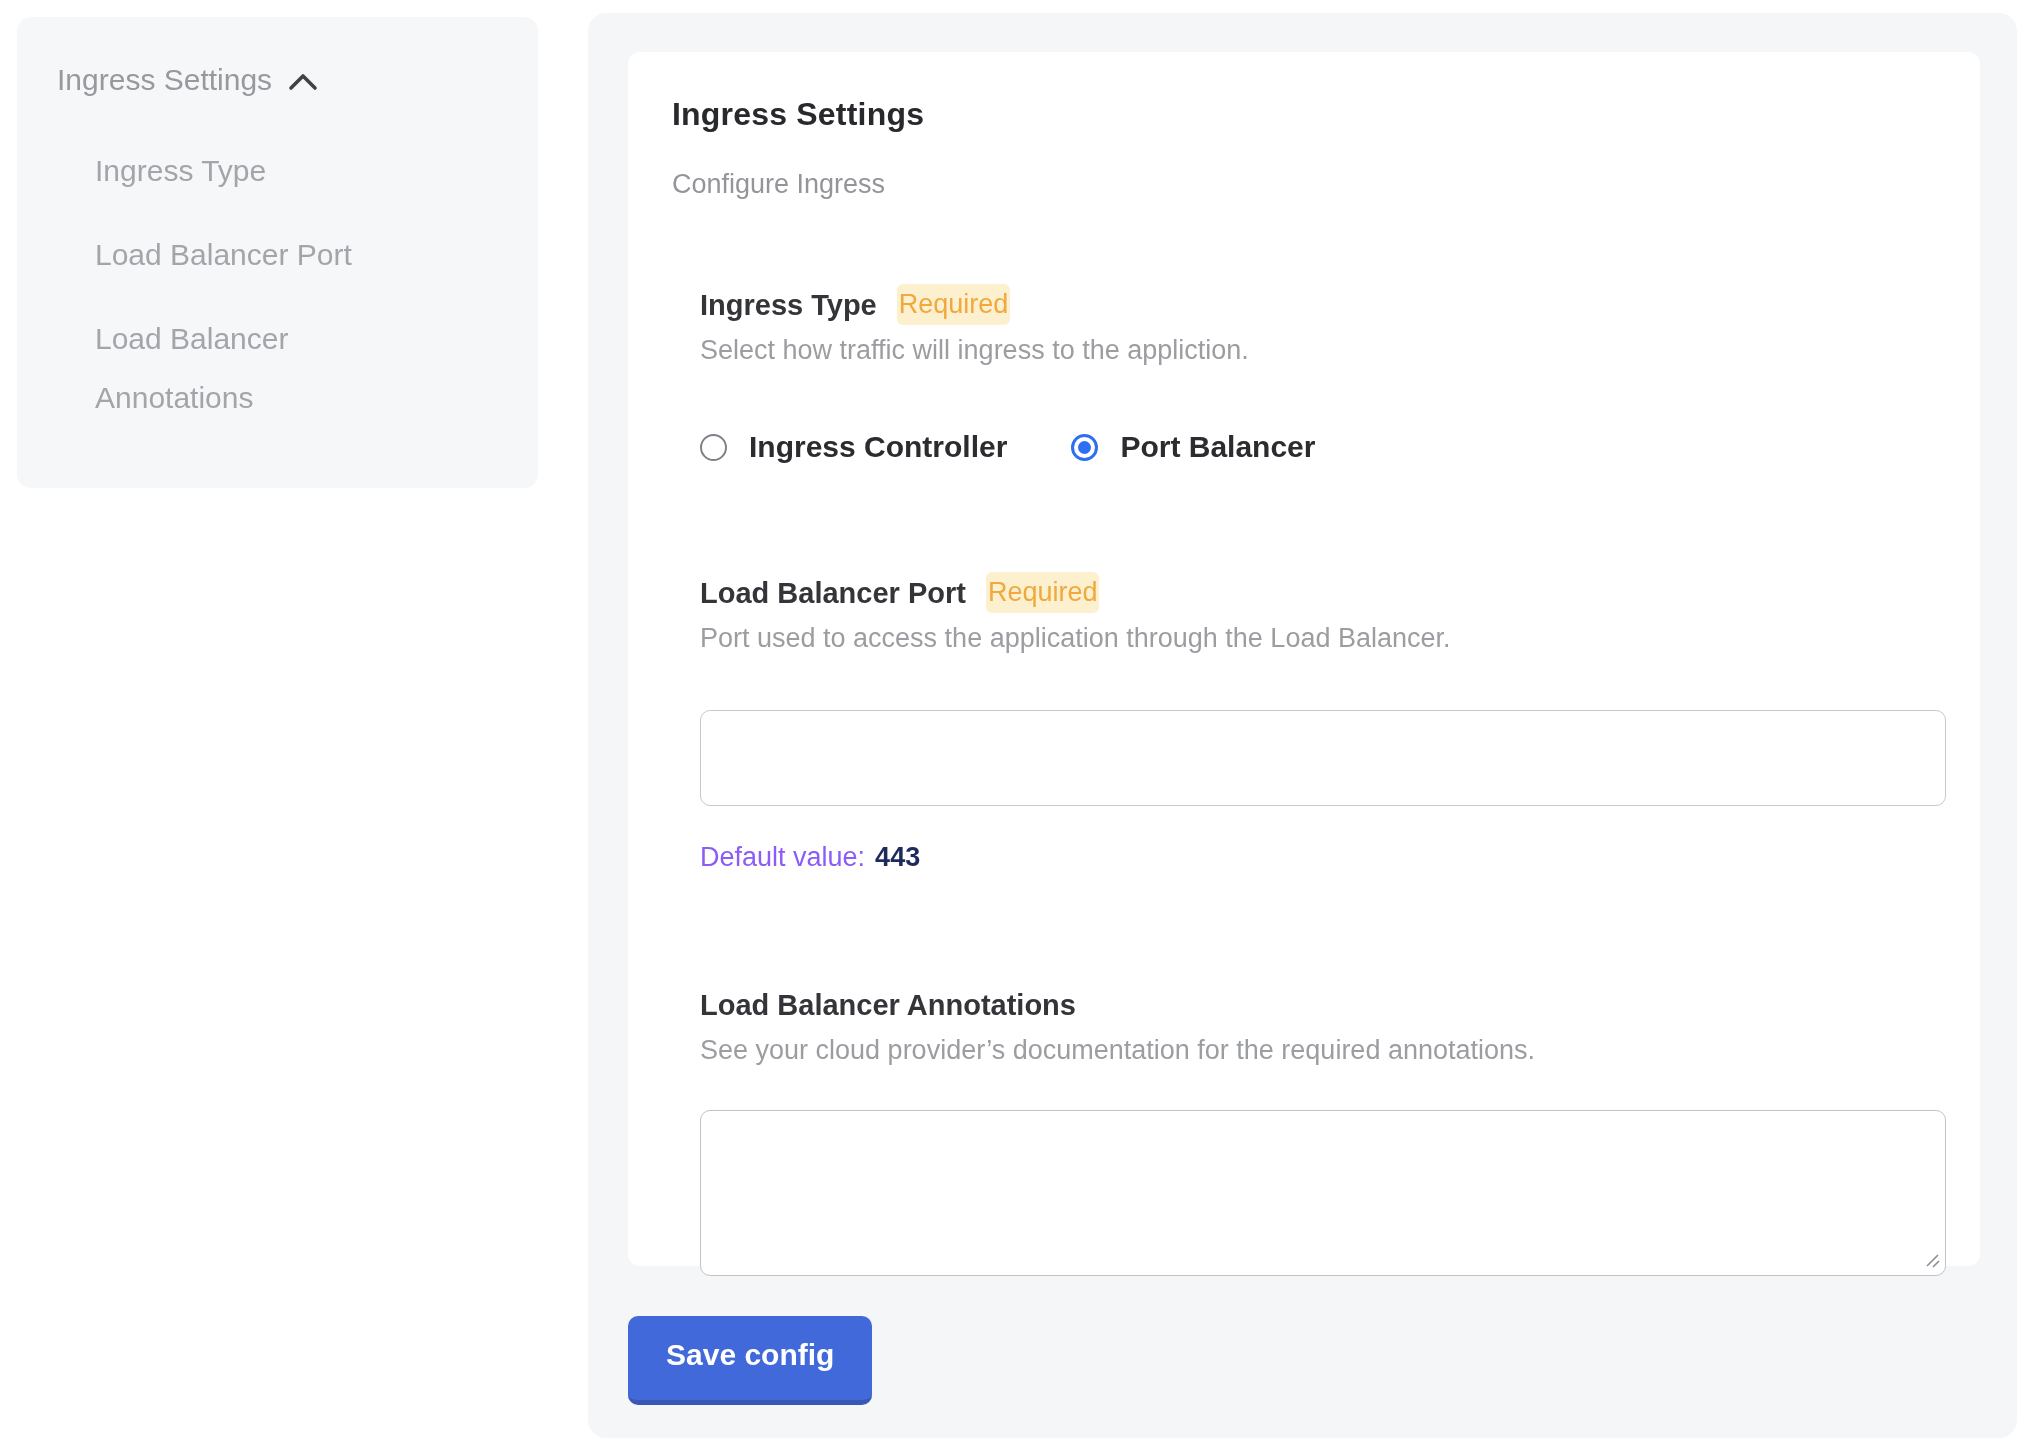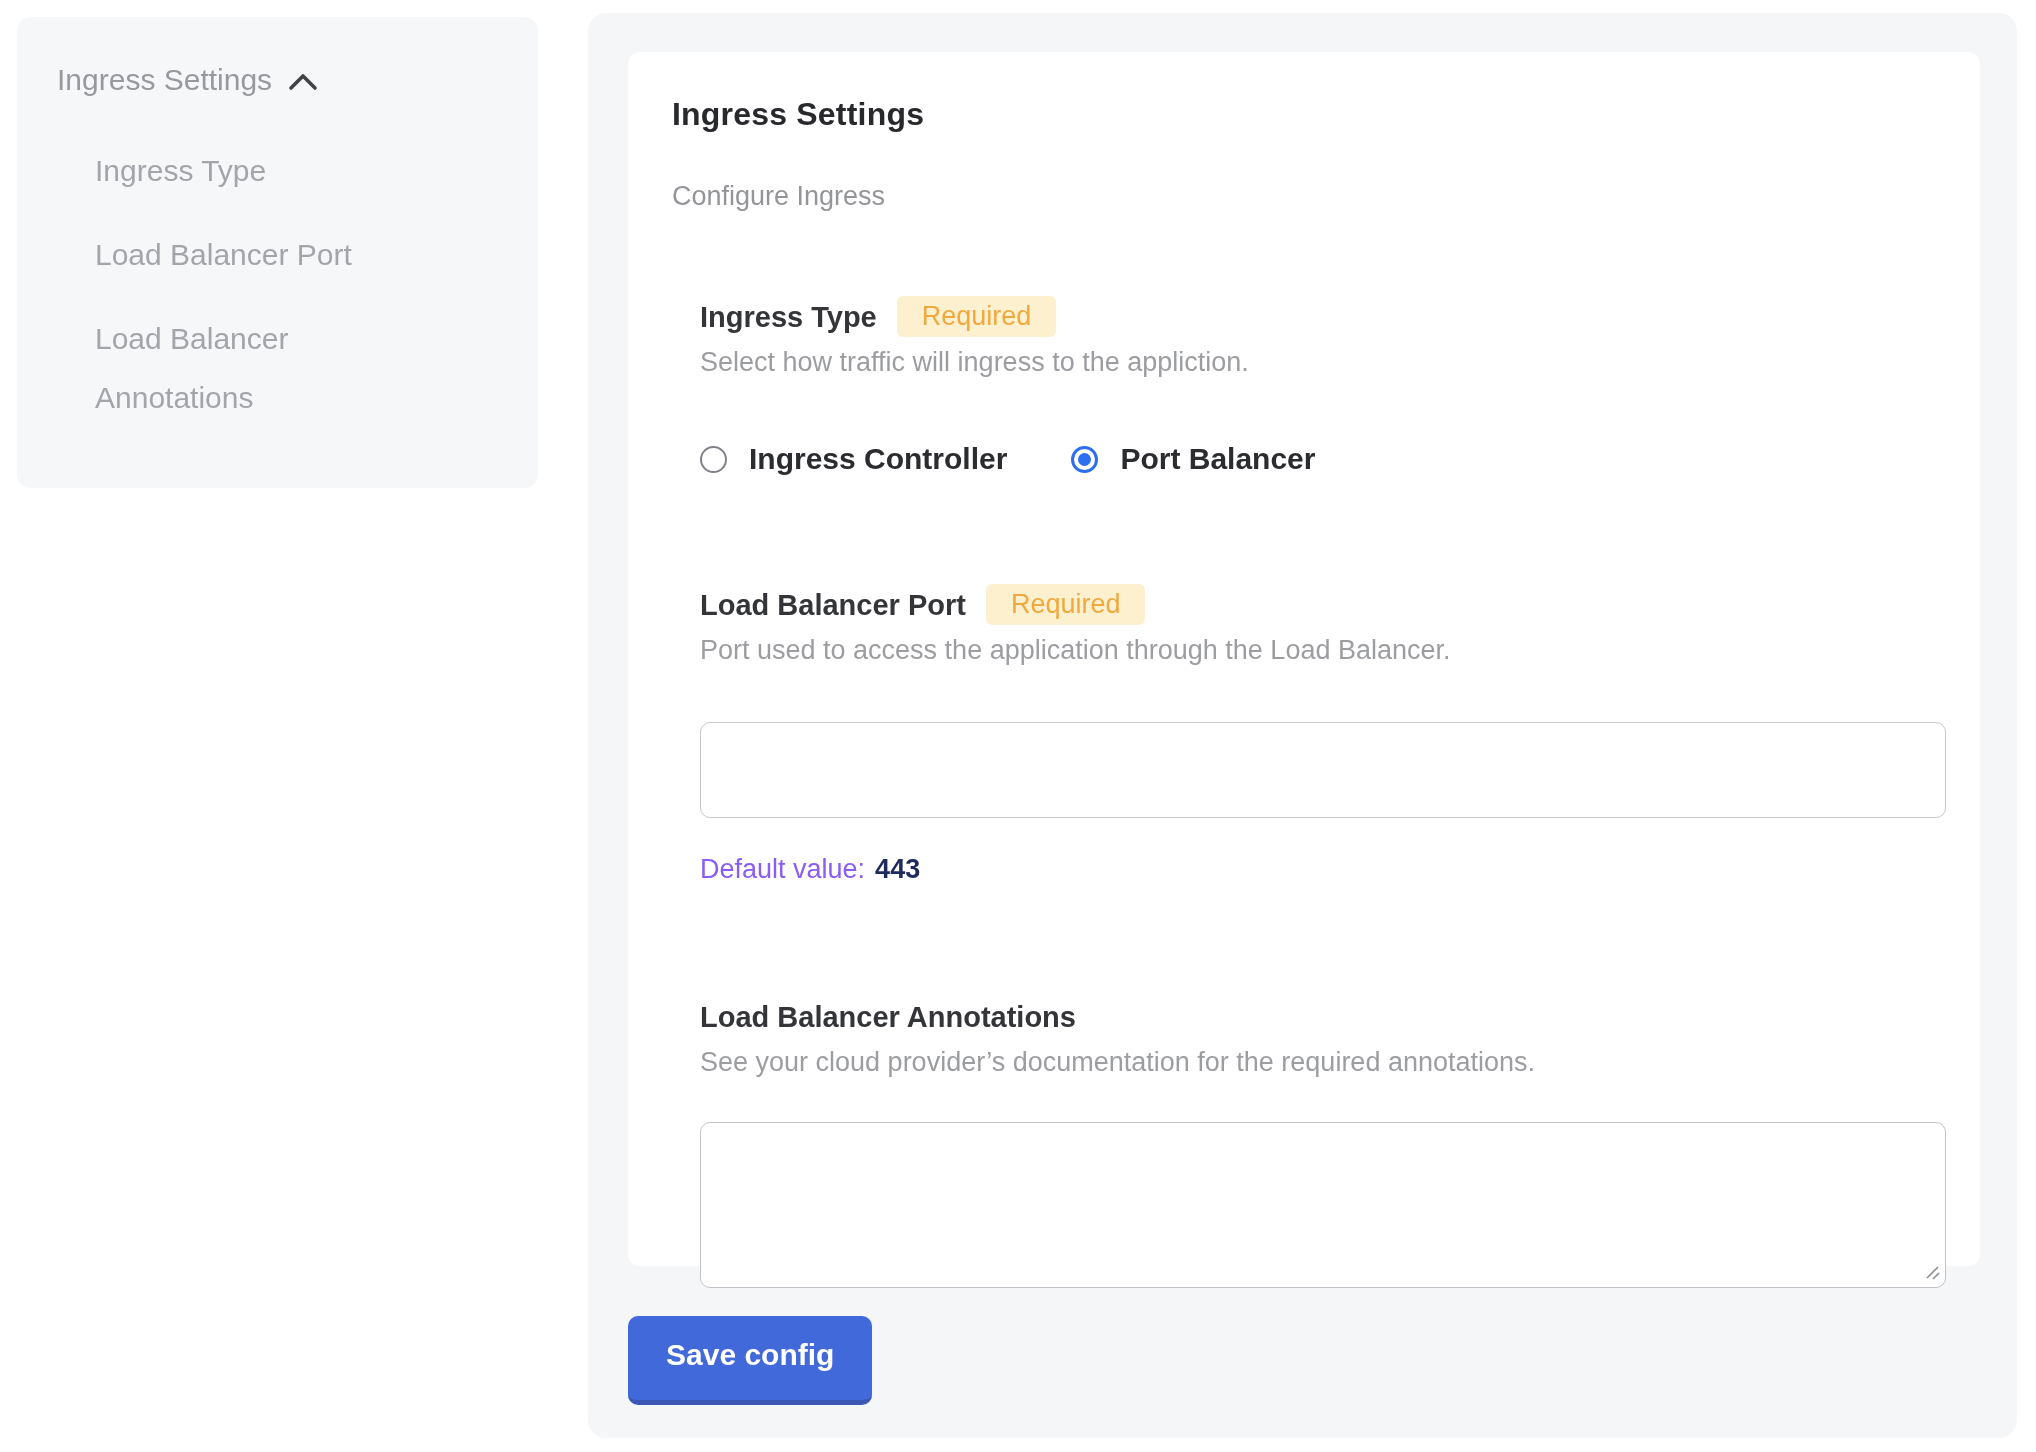--- a/index.html
+++ b/index.html
@@ -49,36 +49,36 @@
     width:1352px; height:1214px;
     background:#ffffff;
     border-radius:12px;
     padding:44px 44px;
   }
   .card-title {
     font-size:32px; font-weight:700; color:#28292c;
     letter-spacing:.2px;
   }
   .card-subtitle {
-    margin-top:48px;
+    margin-top:36px;
     font-size:27px; color:#939599;
   }
   .section { margin-left:28px; }
   .section.first { margin-top:84px; }
   .section.gap-lg { margin-top:108px; }
   .section.gap-xl { margin-top:112px; }
   .section-head { display:flex; align-items:center; gap:20px; }
   .section-label {
     font-size:29px; font-weight:700; color:#343539;
     line-height:40px;
   }
   .badge {
     background:#fcf0ce; color:#f0a93e;
     font-size:27px;
-    padding:5px 25px;
+    padding:5px 2px;
     border-radius:6px;
   }
   .section-desc {
     margin-top:10px;
     font-size:27px; color:#9b9da1;
   }
 
   
   .radio-row { margin-top:64px; display:flex; align-items:flex-start; gap:64px; }
   .radio-option { display:flex; align-items:center; gap:22px; cursor:pointer; }

